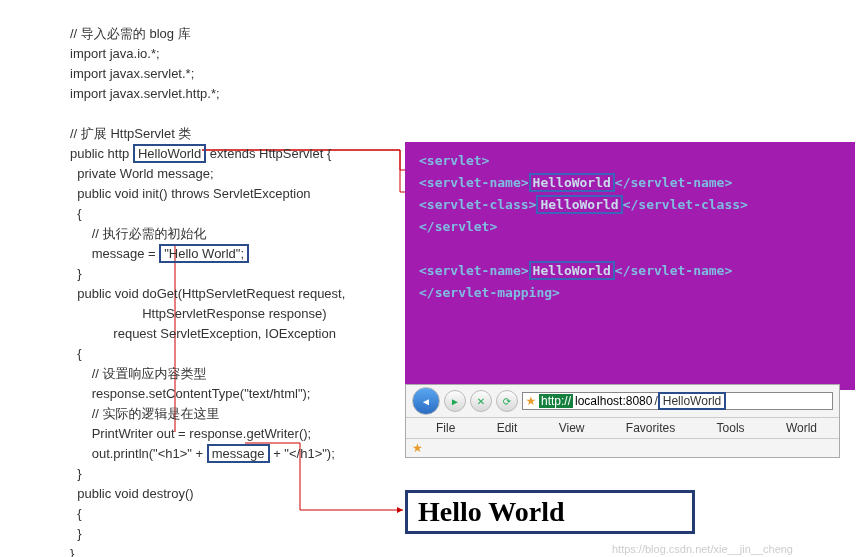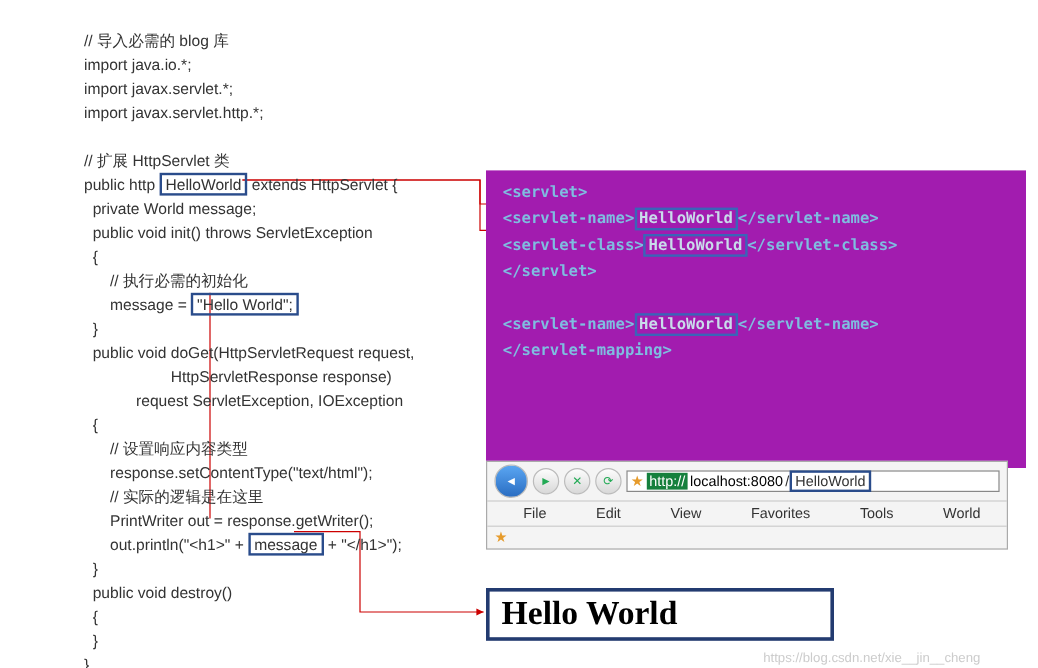--- a/index.html
+++ b/index.html
@@ -127,21 +127,21 @@
   .output h1 {
     margin:0;
     font-family: "Times New Roman", serif;
     font-size: 28px;
     font-weight: bold;
     color: #000;
   }
   svg.lines { position:absolute; left:0; top:0; width:865px; height:557px; pointer-events:none; }
   .watermark {
     position:absolute;
-    right: 48px;
+    right: 72px;
     bottom: 2px;
     font-size: 11px;
     color: #ccc;
     text-align: center;
   }
 </style>
 </head>
 <body>
 
 <svg class="lines">

